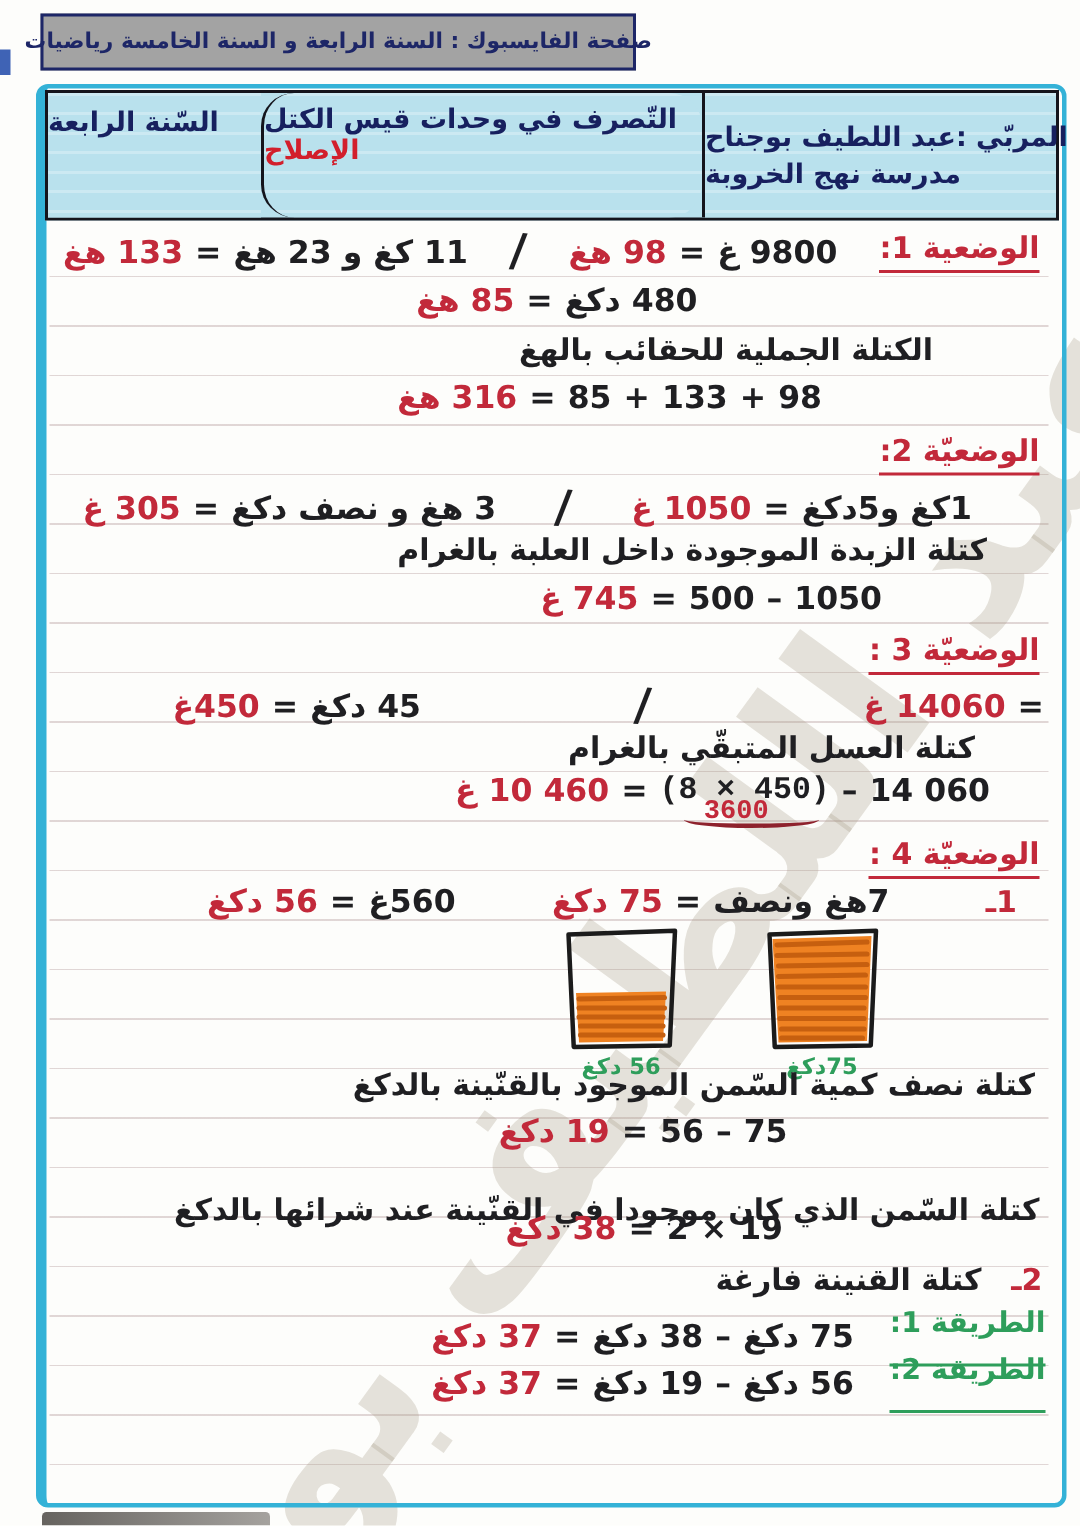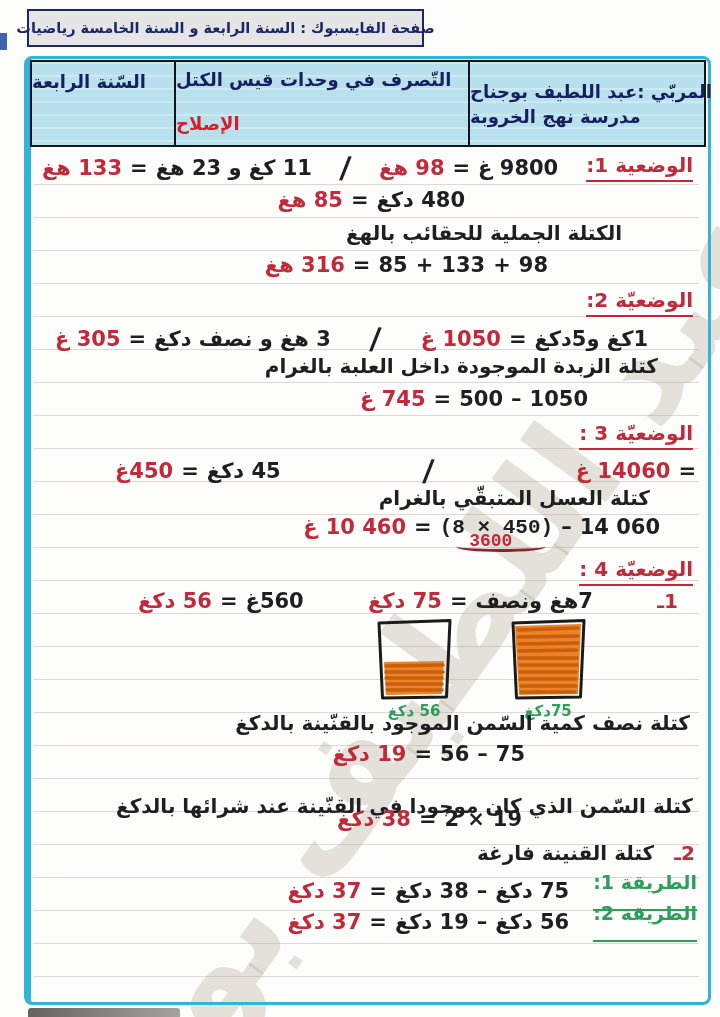--- a/index.html
+++ b/index.html
@@ -5,21 +5,21 @@
   html,body{margin:0;padding:0;}
   body{background:#ffffff;font-family:"DejaVu Sans",sans-serif;}
   .page{position:relative;width:720px;height:1017px;background:#fdfdfb;overflow:hidden;}
 
   
   .edge-mark{position:absolute;left:0;top:33px;width:7px;height:17px;background:#3f63b5;}
   .smudge{position:absolute;left:28px;bottom:0;width:152px;height:9px;border-radius:3px 3px 0 0;
           background:linear-gradient(to right,#55524e,#9b9894);opacity:.9;}
 
   
-  .banner{position:absolute;left:27px;top:9px;width:393px;height:34px;background:#e5e5e5;
+  .banner{position:absolute;left:27px;top:9px;width:393px;height:34px;background:#a3a3a3;
           border:2.5px solid #1d2667;display:flex;align-items:center;justify-content:center;}
   .banner-text{color:#1d2667;font-weight:bold;font-size:14.5px;direction:rtl;white-space:nowrap;}
 
   
   .frame{position:absolute;left:24px;top:56px;width:677px;height:943px;border:3px solid #34b2d7;
          border-left-width:7px;border-radius:8px;z-index:1;}
 
   
   .rules{position:absolute;left:33px;top:152px;width:666px;height:840px;z-index:0;
          background:repeating-linear-gradient(to bottom,transparent 0 32px,rgba(196,176,176,.5) 32px 33px);}
@@ -28,21 +28,21 @@
   .watermark{position:absolute;top:168px;right:32px;transform-origin:100% 0;
              transform:rotate(-54deg);font-size:140px;font-weight:bold;direction:rtl;
              color:rgba(164,151,128,.27);white-space:nowrap;z-index:0;pointer-events:none;}
 
   
   .htable{position:absolute;left:30px;top:60px;width:672px;height:83px;display:flex;direction:rtl;
           border:2.5px solid #14141c;z-index:2;background:#b9e1ed;}
   .hcell{background:#b9e1ed;background-image:repeating-linear-gradient(to bottom,rgba(255,255,255,.28) 0 2px,transparent 2px 13px);
          display:flex;flex-direction:column;align-items:flex-end;box-sizing:border-box;}
   .cell-teacher{width:236px;border-left:2.5px solid #14141c;justify-content:center;row-gap:4px;}
-  .cell-subject{width:294px;border-left:2.5px solid #14141c;justify-content:flex-start;padding-top:7px;row-gap:23px;}
+  .cell-subject{width:294px;border-left:2.5px solid #14141c;justify-content:flex-start;padding-top:7px;row-gap:0;border-radius:22px;}
   .cell-grade{flex:1;justify-content:flex-start;padding-top:9px;}
   .navy{color:#17205f;font-weight:bold;font-size:18px;direction:rtl;white-space:nowrap;}
   .title-red{color:#d21f2c;font-weight:bold;font-size:18px;direction:rtl;}
 
   
   .row{position:absolute;display:flex;direction:rtl;align-items:center;column-gap:14px;
        color:#1f1f22;z-index:2;}
   .between{justify-content:space-between;}
   .eq{display:flex;direction:rtl;align-items:center;column-gap:8px;white-space:nowrap;
       font-size:21px;font-weight:bold;}

